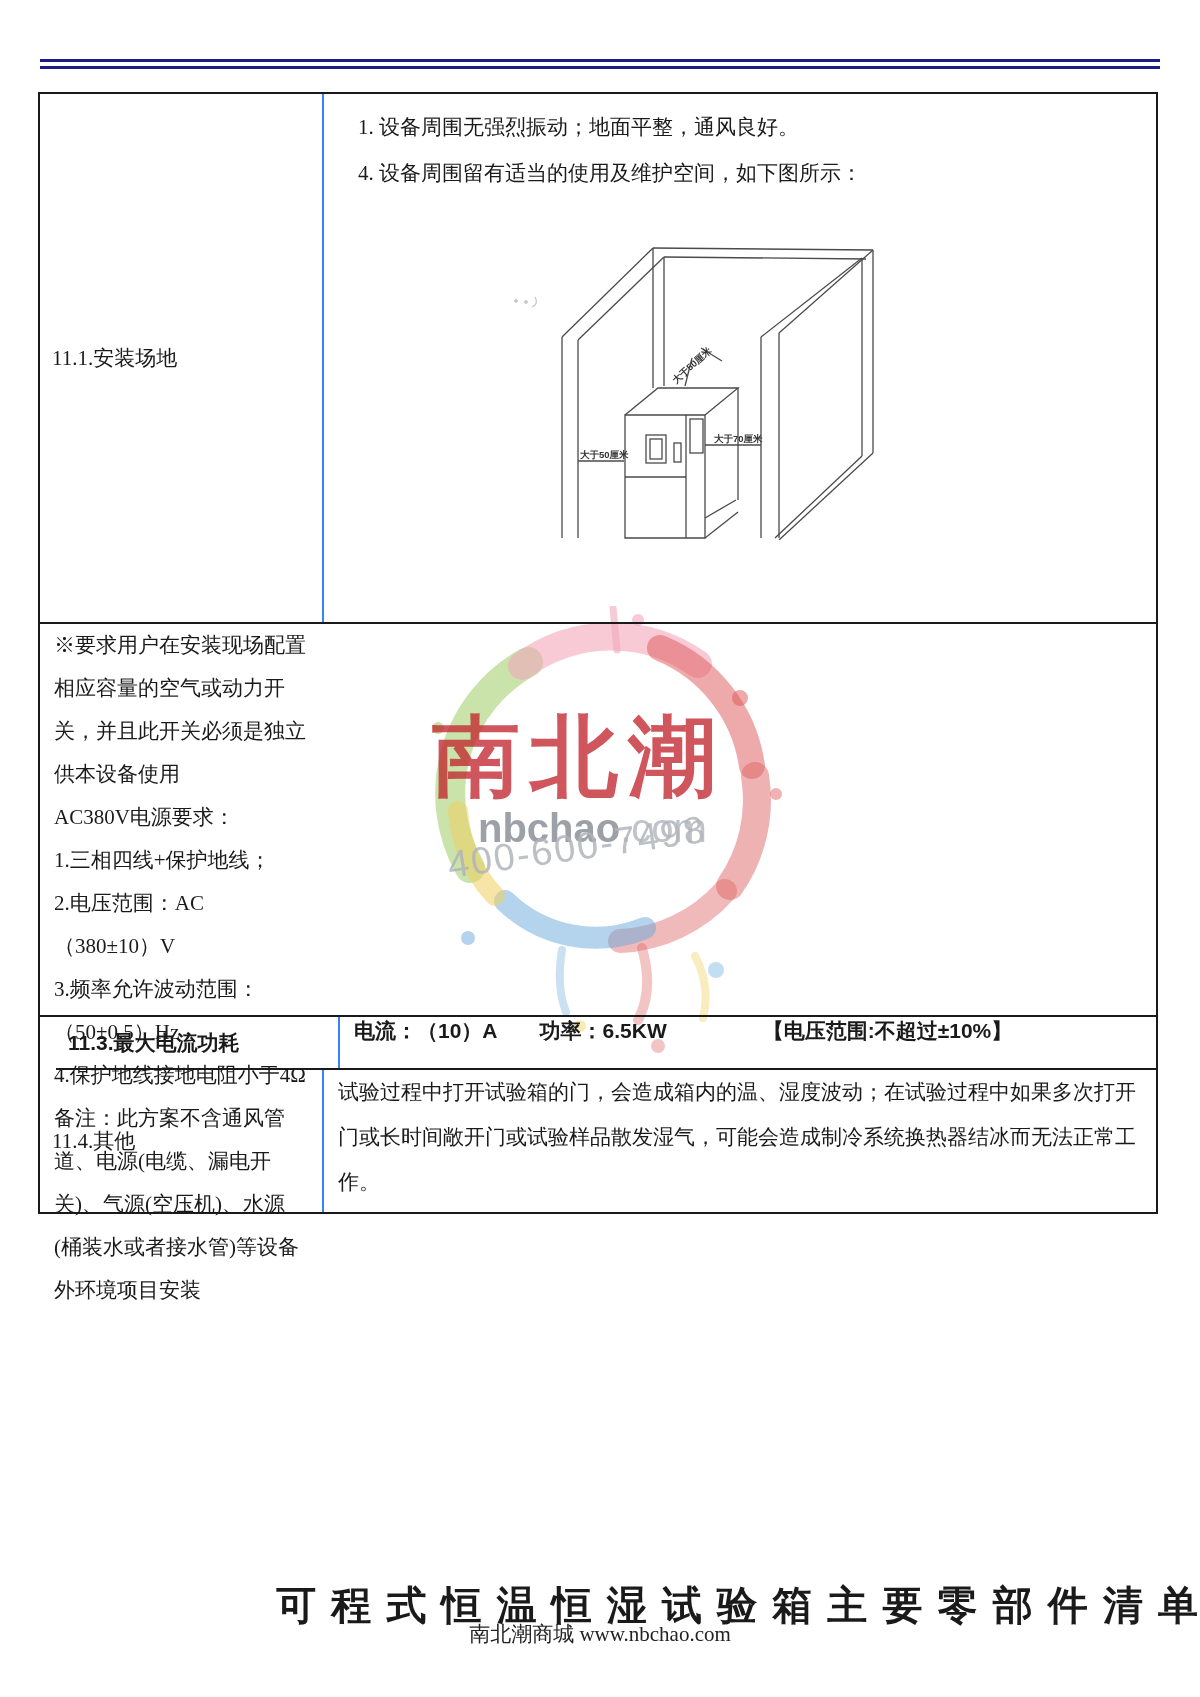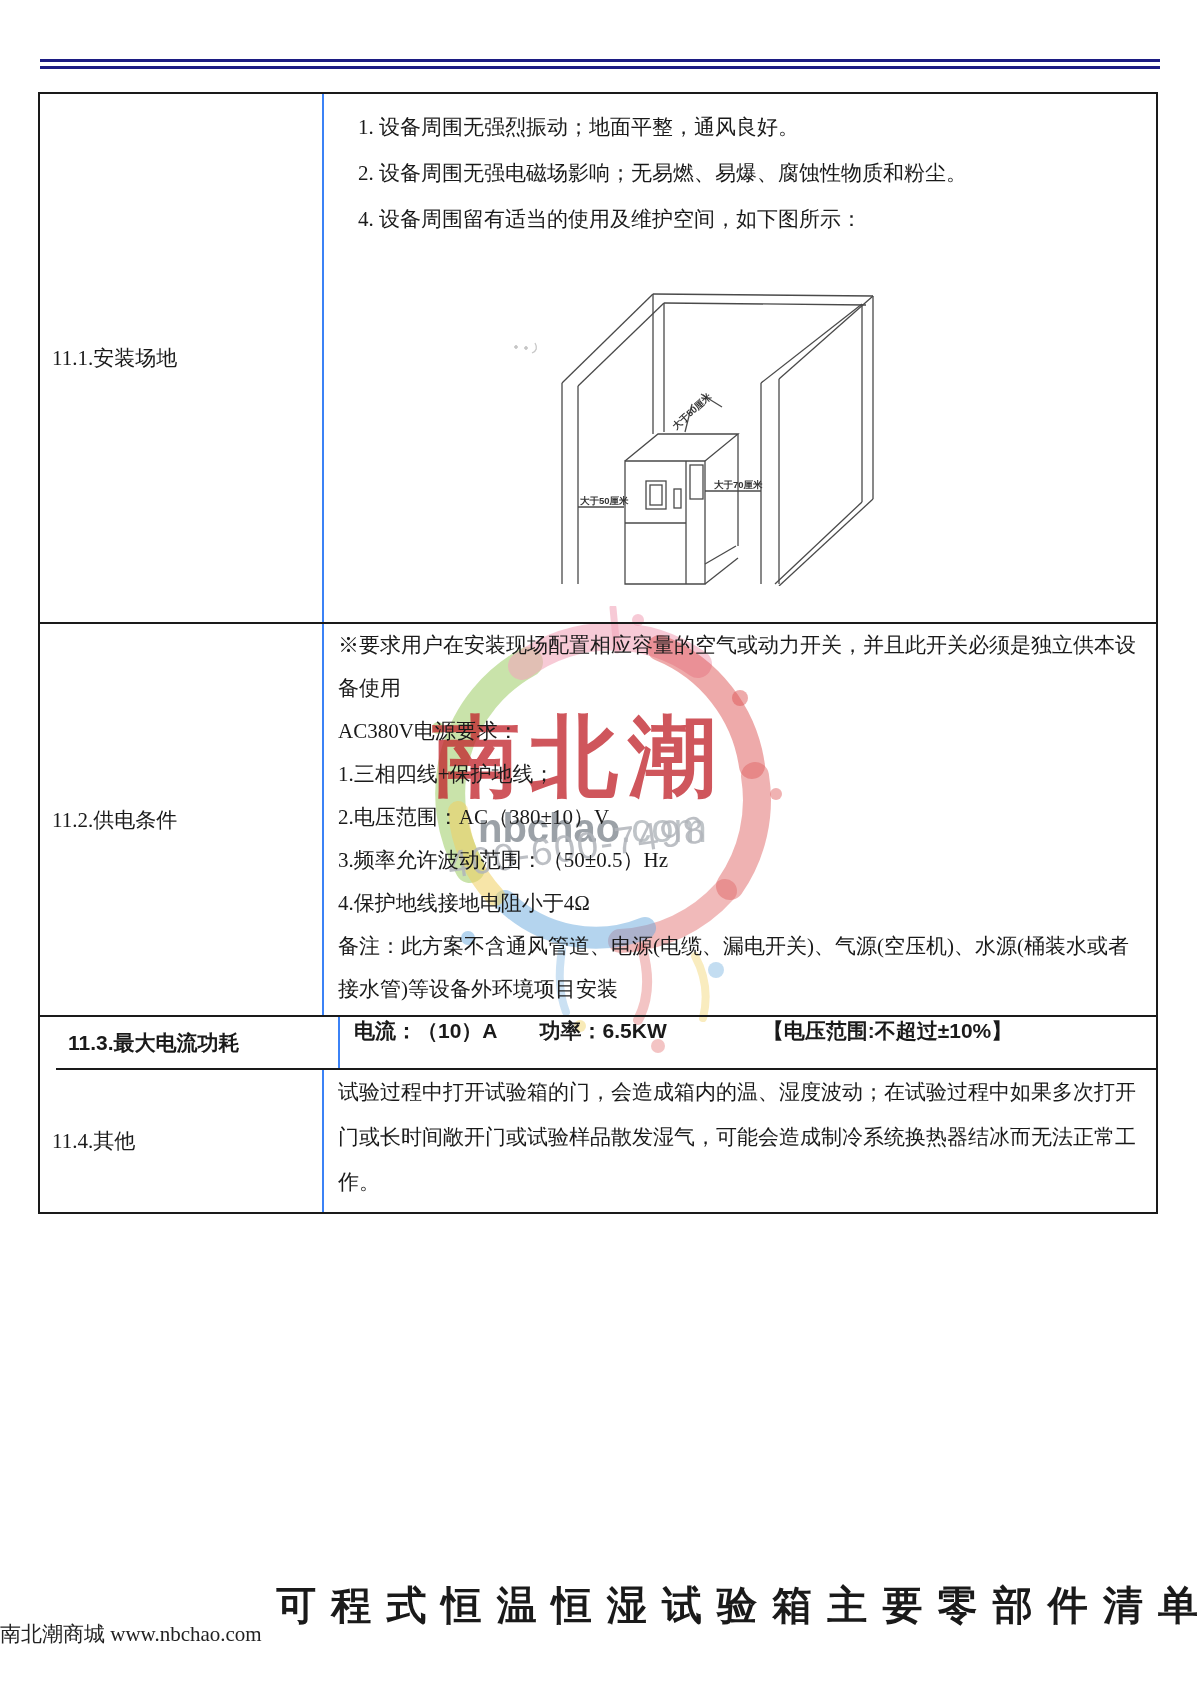--- a/index.html
+++ b/index.html
@@ -63,21 +63,21 @@
   .maxpower-line .seg-volt{margin-left:96px;}
   
   .other-text{padding-top:0;font-size:21px;line-height:45px;}
   
   .bottom-title{
     position:absolute;left:0;top:1544px;width:100%;text-align:right;z-index:1;
     font-family:"Liberation Sans","DejaVu Sans",sans-serif;
     font-size:40px;font-weight:bold;letter-spacing:2px;white-space:nowrap;margin-top:34px;
   }
   .page-footer{
-    position:absolute;left:0;top:1620px;width:100%;z-index:1;
+    position:absolute;left:0;top:1620px;width:100%;text-align:center;z-index:1;
     font-size:21px;color:#222;
   }
   
   .room-diagram path,.room-diagram rect{fill:none;stroke:#4a4a4a;stroke-width:1.3;}
   .room-diagram text{
     font-family:"Liberation Sans","DejaVu Sans",sans-serif;
     font-size:9.5px;font-weight:bold;fill:#333;stroke:none;
   }
   .room-diagram .faint{stroke:#999;opacity:.55;}
 </style>
@@ -119,21 +119,20 @@
     <div class="wm-phone">400-600-7498</div>
   </div>
 
   <div class="spec-table">
 
     <div class="tr tr-1">
       <div class="td-label">11.1.安装场地</div>
       <div class="td-content">
         <div class="site-list">
           <div class="site-item">1.  设备周围无强烈振动；地面平整，通风良好。</div>
-          <div class="site-item">2.  设备周围无强电磁场影响；无易燃、易爆、腐蚀性物质和粉尘。</div>
           <div class="site-item">4.  设备周围留有适当的使用及维护空间，如下图所示：</div>
         </div>
         <svg class="room-diagram" width="480" height="340" viewBox="0 0 480 340">
 
           <circle class="faint" cx="78" cy="101" r="1.4" fill="#999" stroke="none"></circle>
           <circle class="faint" cx="88" cy="102" r="1.4" fill="#999" stroke="none"></circle>
           <path class="faint" d="M97,97 q4,7 -3,10"></path>
 
           <path d="M124,137 V338"></path>
           <path d="M140,140 V338"></path>
@@ -174,21 +173,20 @@
           <path d="M263,148 L284,161"></path>
 
           <text x="142" y="258">大于50厘米</text>
           <text x="276" y="242">大于70厘米</text>
           <text transform="translate(238,184) rotate(-42)">大于50厘米</text>
         </svg>
       </div>
     </div>
 
     <div class="tr tr-2">
-      <div class="td-label">11.2.供电条件</div>
       <div class="td-content">
         <div class="power-paras">
           <div class="power-para">※要求用户在安装现场配置相应容量的空气或动力开关，并且此开关必须是独立供本设备使用</div>
           <div class="power-para">AC380V电源要求：</div>
           <div class="power-para">1.三相四线+保护地线；</div>
           <div class="power-para">2.电压范围：AC（380±10）V</div>
           <div class="power-para">3.频率允许波动范围：（50±0.5）Hz</div>
           <div class="power-para">4.保护地线接地电阻小于4Ω</div>
           <div class="power-para">备注：此方案不含通风管道、电源(电缆、漏电开关)、气源(空压机)、水源(桶装水或者接水管)等设备外环境项目安装</div>
         </div>

